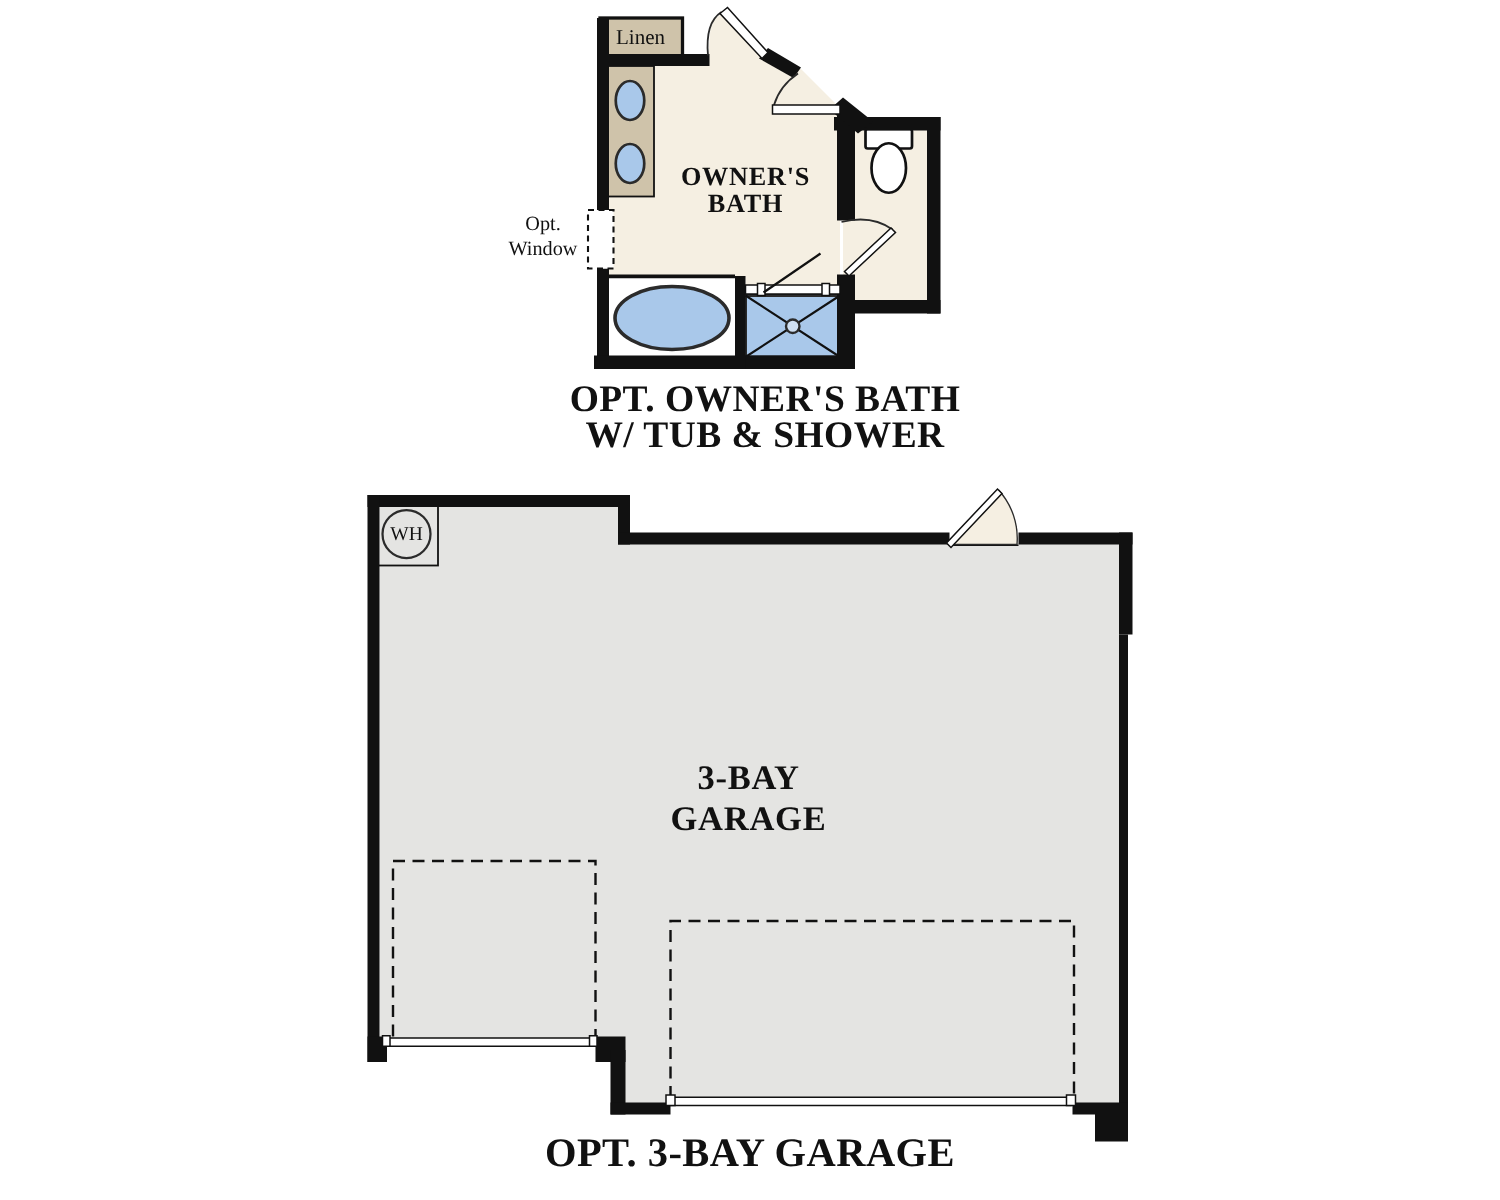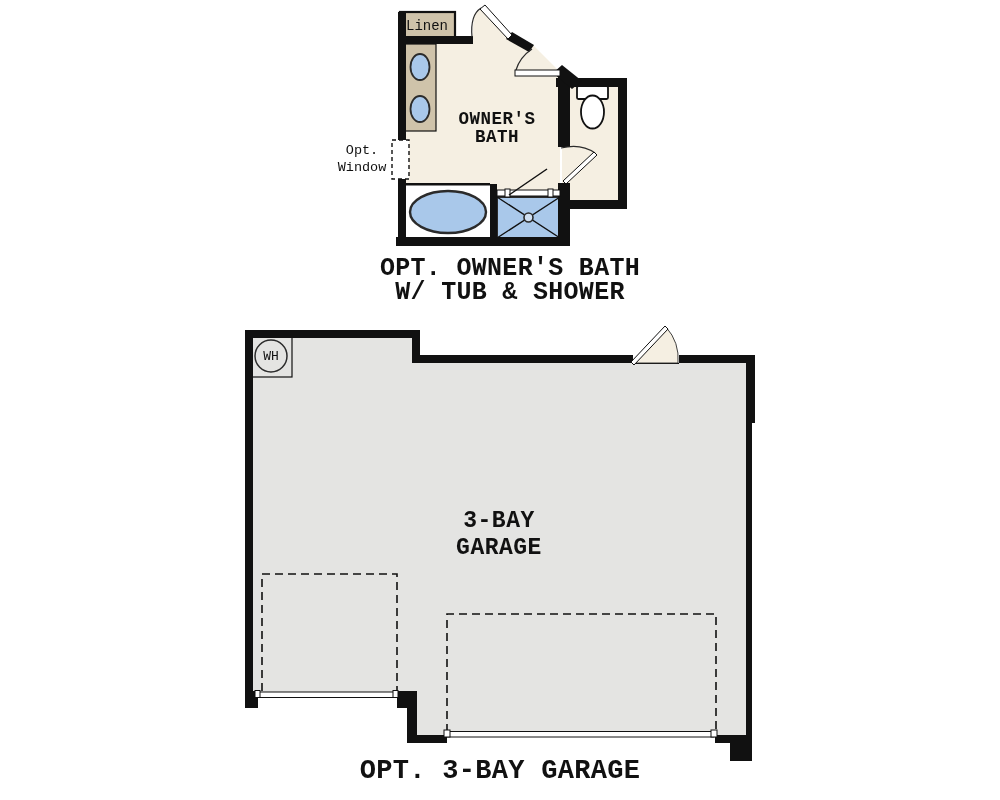--- a/index.html
+++ b/index.html
@@ -1,17 +1,17 @@
 <!DOCTYPE html>
 <html style="--wall: #111111; --outline: #2b2b2b; --text: #111111; --bath_floor: #f5efe2; --cabinet: #cfc3aa; --fixture_blue: #a9c8ea; --fixture_blue_light: #cfdff1; --garage_floor: #e4e4e2; --background: #ffffff;"><head>
 <meta charset="utf-8">
 <style>
   html,body{margin:0;padding:0;background:#fff;}
   #stage{position:relative;width:1000px;height:800px;background:var(--background,#fff);
-         font-family:Liberation Mono, monospace;}
+         font-family:Liberation Serif, serif;}
   svg{position:absolute;left:0;top:0;}
   .wall{fill:var(--wall);}
   .cream{fill:var(--bath_floor);}
   .tan{fill:var(--cabinet);stroke:var(--wall);}
   .gfloor{fill:var(--garage_floor);}
   .blue{fill:var(--fixture_blue);stroke:var(--outline);}
   .whitefix{fill:#ffffff;stroke:var(--wall);}
   .thinline{stroke:var(--wall);fill:none;}
   .dashed{stroke:var(--wall);stroke-width:1.6;fill:none;stroke-dasharray:8 5;}
   .arc{stroke:var(--outline);stroke-width:1.2;fill:none;}

